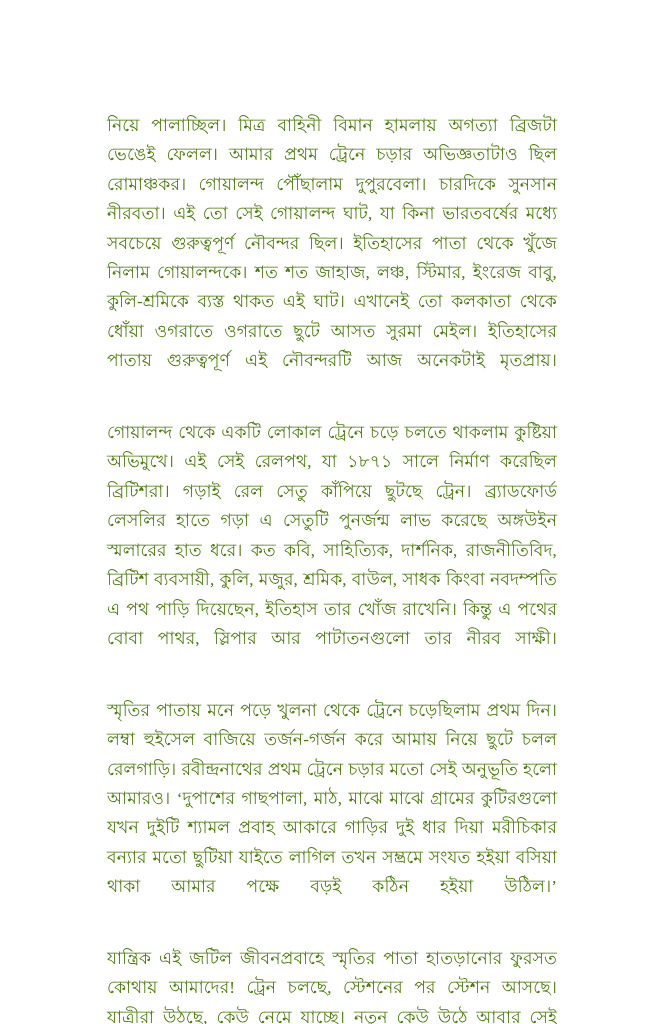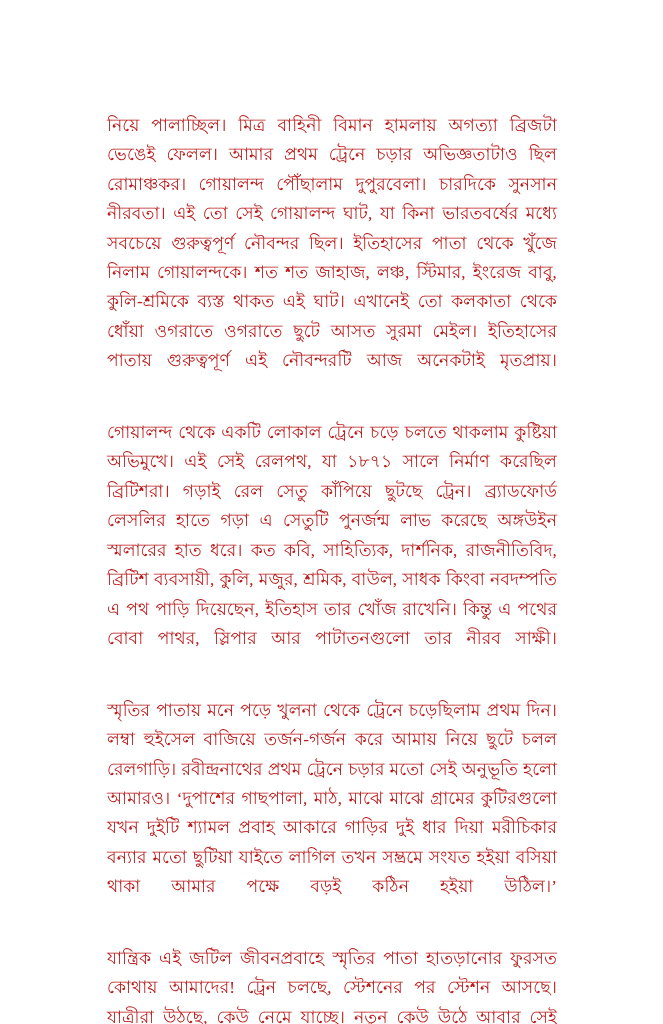--- a/index.html
+++ b/index.html
@@ -25,21 +25,21 @@
   #text-column {
     position: absolute;
     left: 107px;
     top: 111px;
     width: 450px;
   }
 
   .paragraph {
     text-align: justify;
     text-justify: inter-word;
-    color: #b91c1c;
+    color: #4d7c0f;
     font-size: 17.2px;
     line-height: 29.4px;
     margin: 0 0 13px 0;
     letter-spacing: 0.1px;
     word-spacing: 0.5px;
     
     -webkit-font-smoothing: antialiased;
   }
   .paragraph:last-child {
     margin-bottom: 0;

